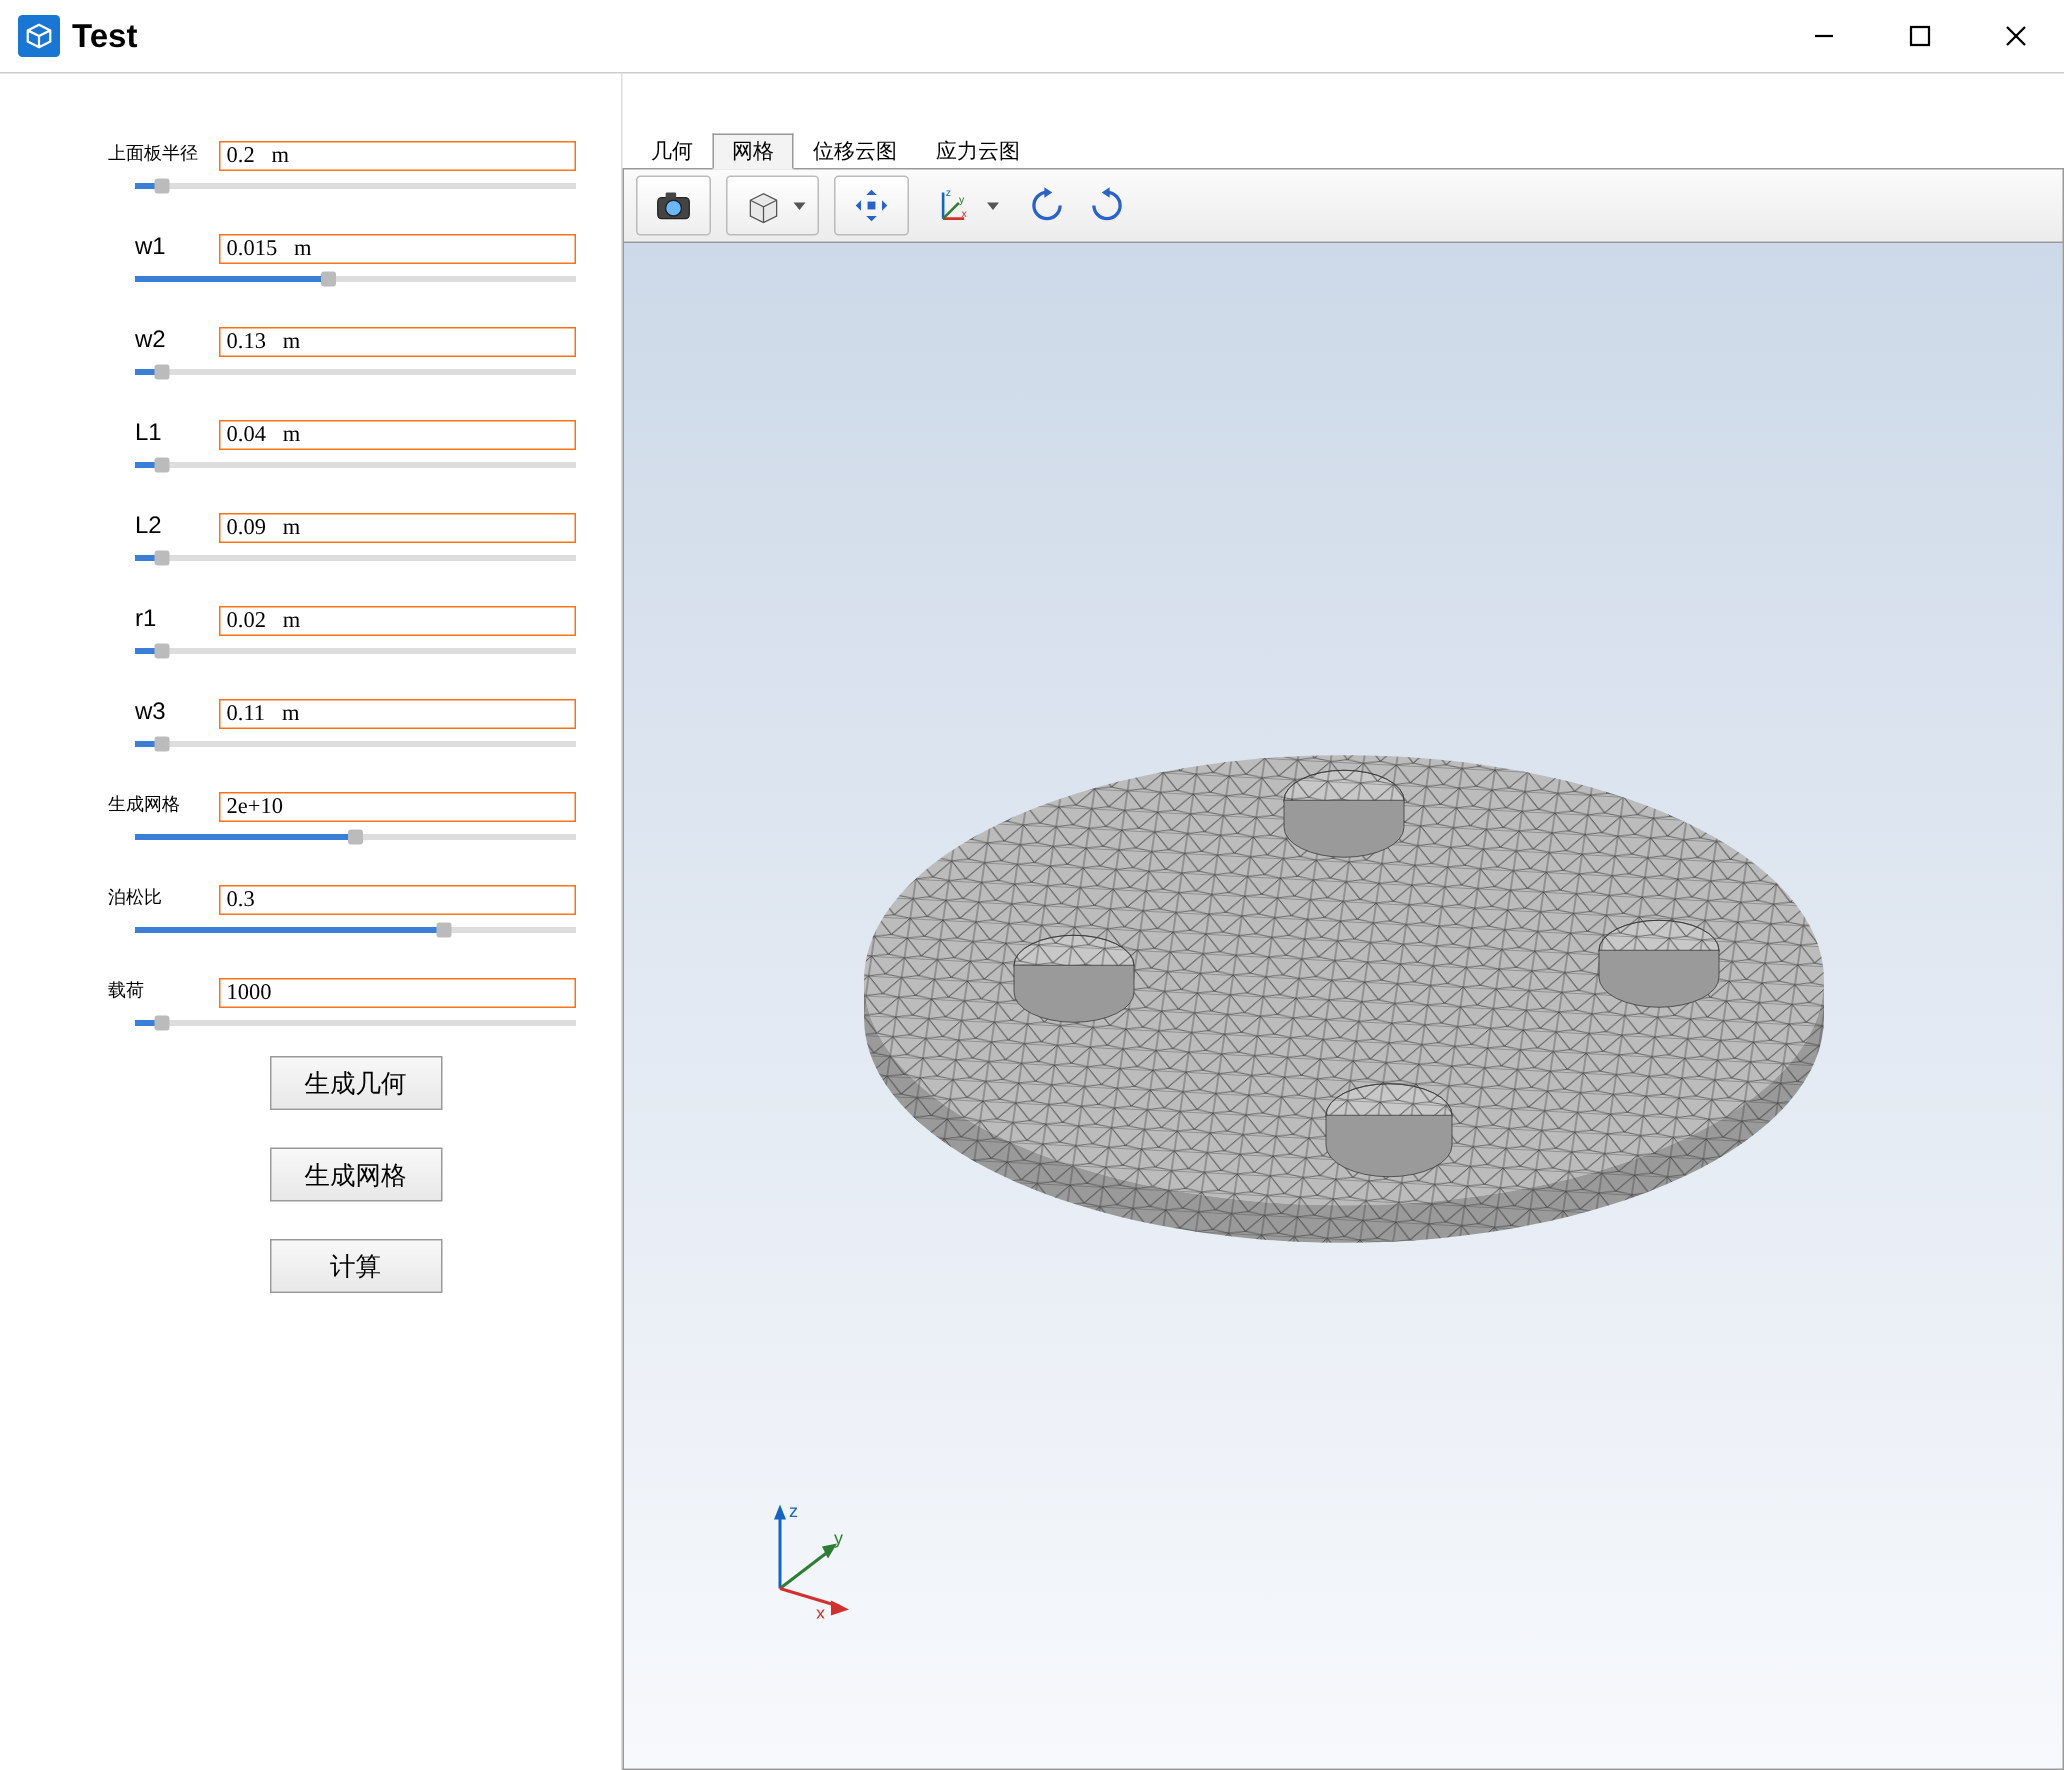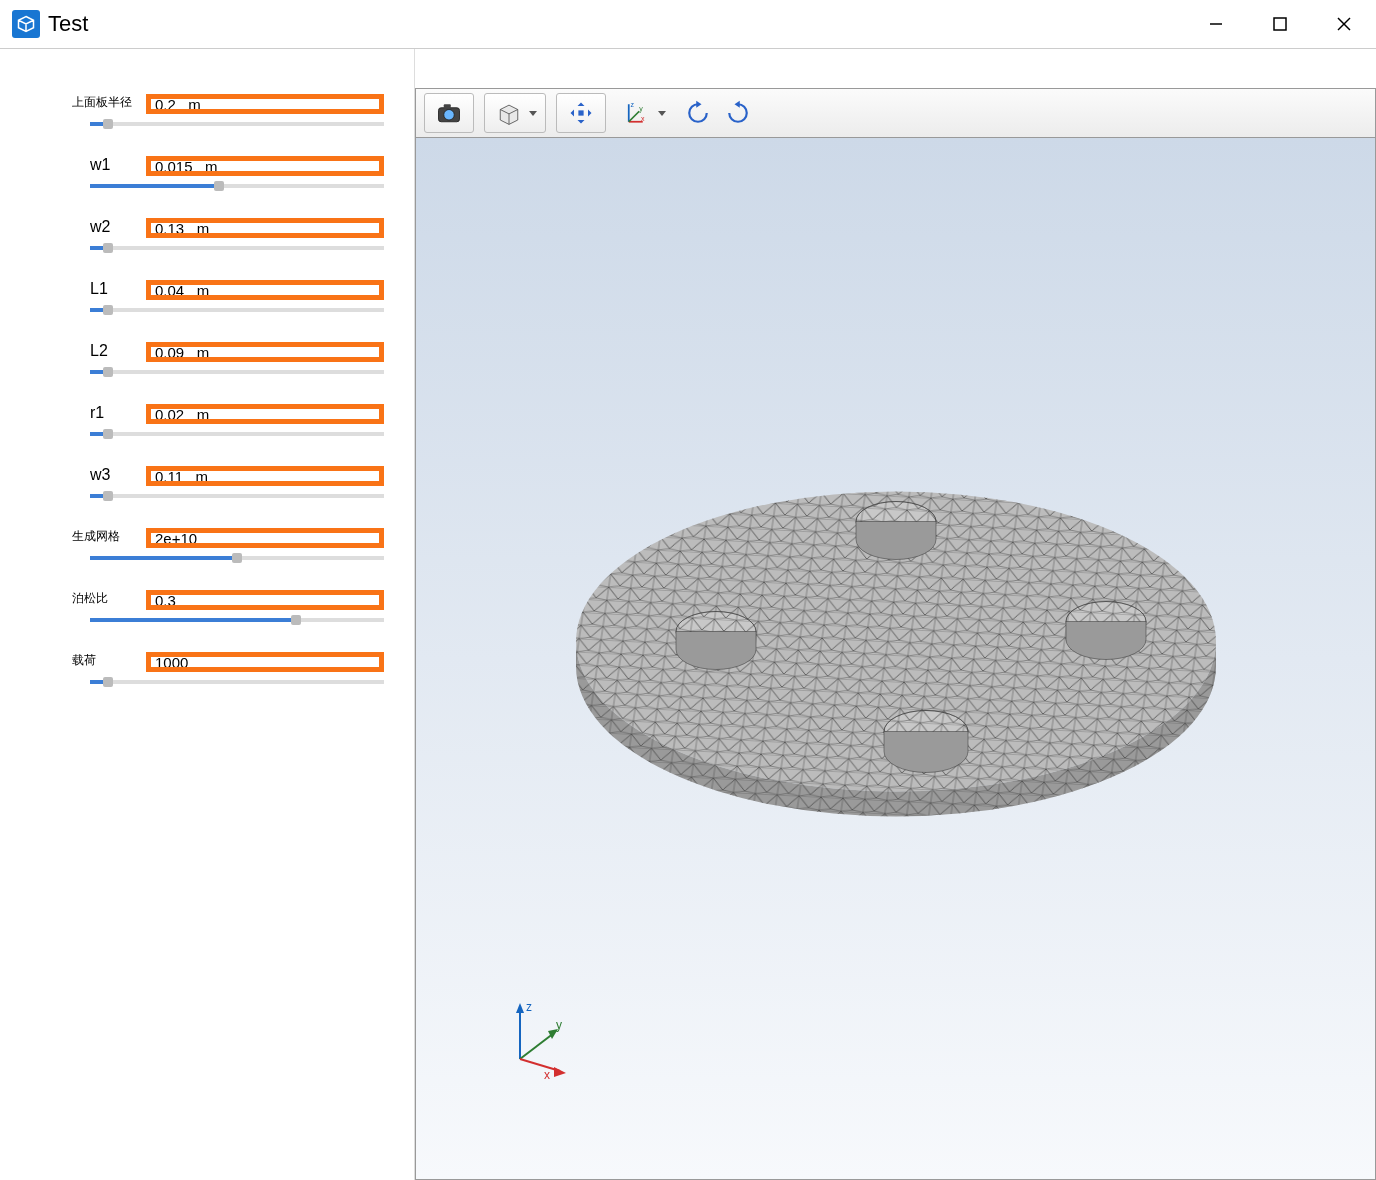--- a/index.html
+++ b/index.html
@@ -1,36 +1,36 @@
 <!DOCTYPE html>
 <html><head>
 <meta charset="utf-8">
 <style>
 * { box-sizing: border-box; margin: 0; padding: 0; font-family: "Microsoft YaHei", "SimSun", Arial, sans-serif; }
 body { background: #fff; width: 1376px; height: 1180px; overflow: hidden; }
 
 
-.titlebar { height: 48px; display: flex; align-items: center; padding: 0 0 0 12px; background: #fff; }
+.titlebar { height: 48px; display: flex; align-items: center; padding: 0 0 0 12px; background: #fff; font-weight: bold; }
 .app-icon { width: 28px; height: 28px; background: #1976d2; border-radius: 3px; display: flex; align-items: center; justify-content: center; margin-right: 8px; }
 .app-icon svg { width: 18px; height: 18px; }
 .app-title { font-size: 22px; color: #000; }
 .titlebar-spacer { flex: 1; }
 .win-btns { display: flex; }
 .win-btn { width: 64px; height: 48px; display: flex; align-items: center; justify-content: center; }
 .win-btn svg { width: 16px; height: 16px; stroke: #000; stroke-width: 1.5; fill: none; }
 
 
 .content { display: flex; height: 1132px; border-top: 1px solid #ccc; }
 
 
 .side { width: 415px; padding: 45px 30px 0 90px; border-right: 1px solid #ddd; }
 .param-row { margin-bottom: 42px; display: flex; position: relative; }
 .param-label { font-size: 16px; color: #000; width: 52px; text-align: left; margin-right: 4px; white-space: nowrap; }
 .param-label.long { width: 70px; font-size: 12px; margin-left: -18px; }
-.param-input { flex: 1; height: 20px; border: 5px solid #f97316; padding: 0 4px; font-size: 15px; font-family: Liberation Sans, sans-serif; line-height: 14px; overflow: hidden; }
+.param-input { flex: 1; height: 20px; border: 1px solid #f97316; padding: 0 4px; font-size: 15px; font-family: Liberation Serif, serif; line-height: 14px; overflow: hidden; }
 .slider-track { position: absolute; bottom: -12px; left: 0; right: 0; height: 4px; background: #ddd; }
 .slider-fill { position: absolute; left: 0; top: 0; bottom: 0; background: #3b7ed6; }
 .slider-thumb { position: absolute; top: -3px; width: 10px; height: 10px; background: #bbb; border-radius: 2px; margin-left: -5px; }
 
 .btns { margin-top: -10px; display: flex; flex-direction: column; align-items: center; gap: 25px; }
 .action-btn { width: 115px; height: 36px; background: linear-gradient(#f8f8f8,#e8e8e8); border: 1px solid #999; font-size: 17px; cursor: pointer; }
 
 
 .viewport-side { flex: 1; display: flex; flex-direction: column; padding: 40px 0 0 0; }
 
@@ -157,23 +157,34 @@
         </div>
       </div>
       <div class="param-row">
         <div class="param-label long">载荷</div>
         <input class="param-input" value="1000" style="">
         <div class="slider-track">
           <div class="slider-fill" style="width: 6%;"></div>
           <div class="slider-thumb" style="left: 6%;"></div>
         </div>
       </div>
+      <div class="btns">
+      <button class="action-btn">生成几何</button>
+      <button class="action-btn">生成网格</button>
+      <button class="action-btn">计算</button>
+    </div>
   </div>
 
   <div class="viewport-side">
+    <div class="view-tabs" id="tabs-container">
+        <div class="view-tab">几何</div>
+        <div class="view-tab active">网格</div>
+        <div class="view-tab">位移云图</div>
+        <div class="view-tab">应力云图</div>
+      </div>
 
     <div class="view-toolbar">
       <div class="tb-group">
         <div class="tb-btn">
           <svg viewBox="0 0 32 32">
               <rect x="4" y="10" width="24" height="16" rx="3" fill="#444" stroke="#222"></rect>
               <circle cx="16" cy="18" r="6" fill="#6ab7ff" stroke="#222"></circle>
               <rect x="10" y="6" width="8" height="5" rx="1" fill="#444"></rect>
             </svg>
         </div>

